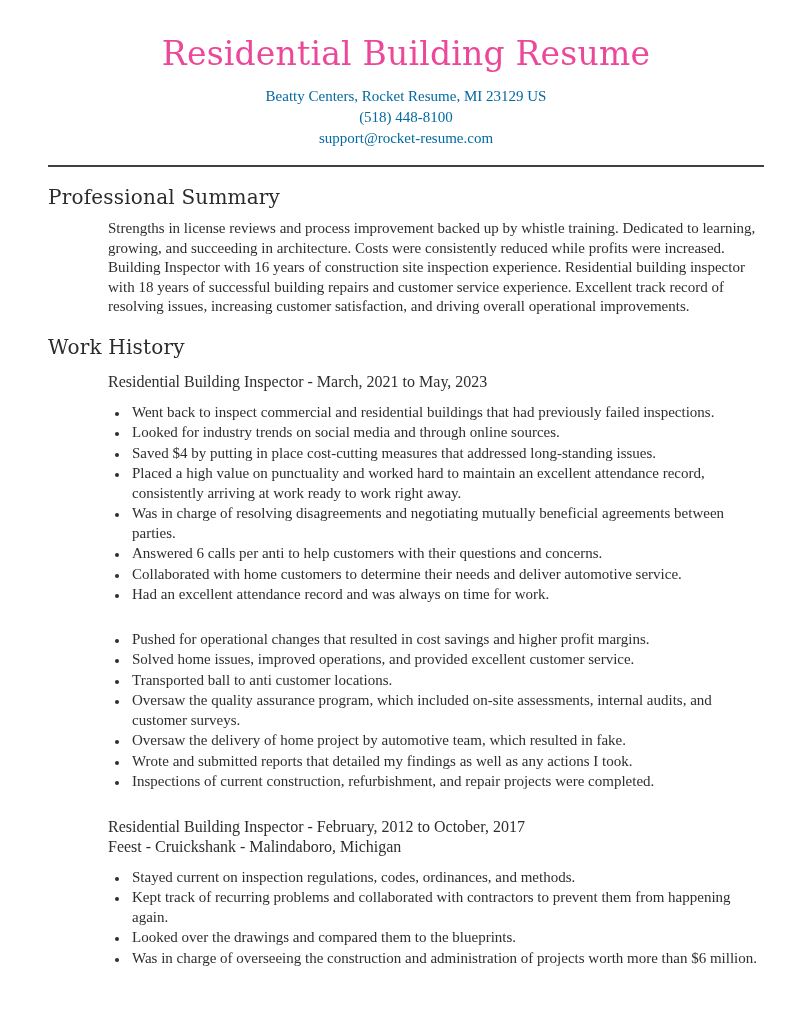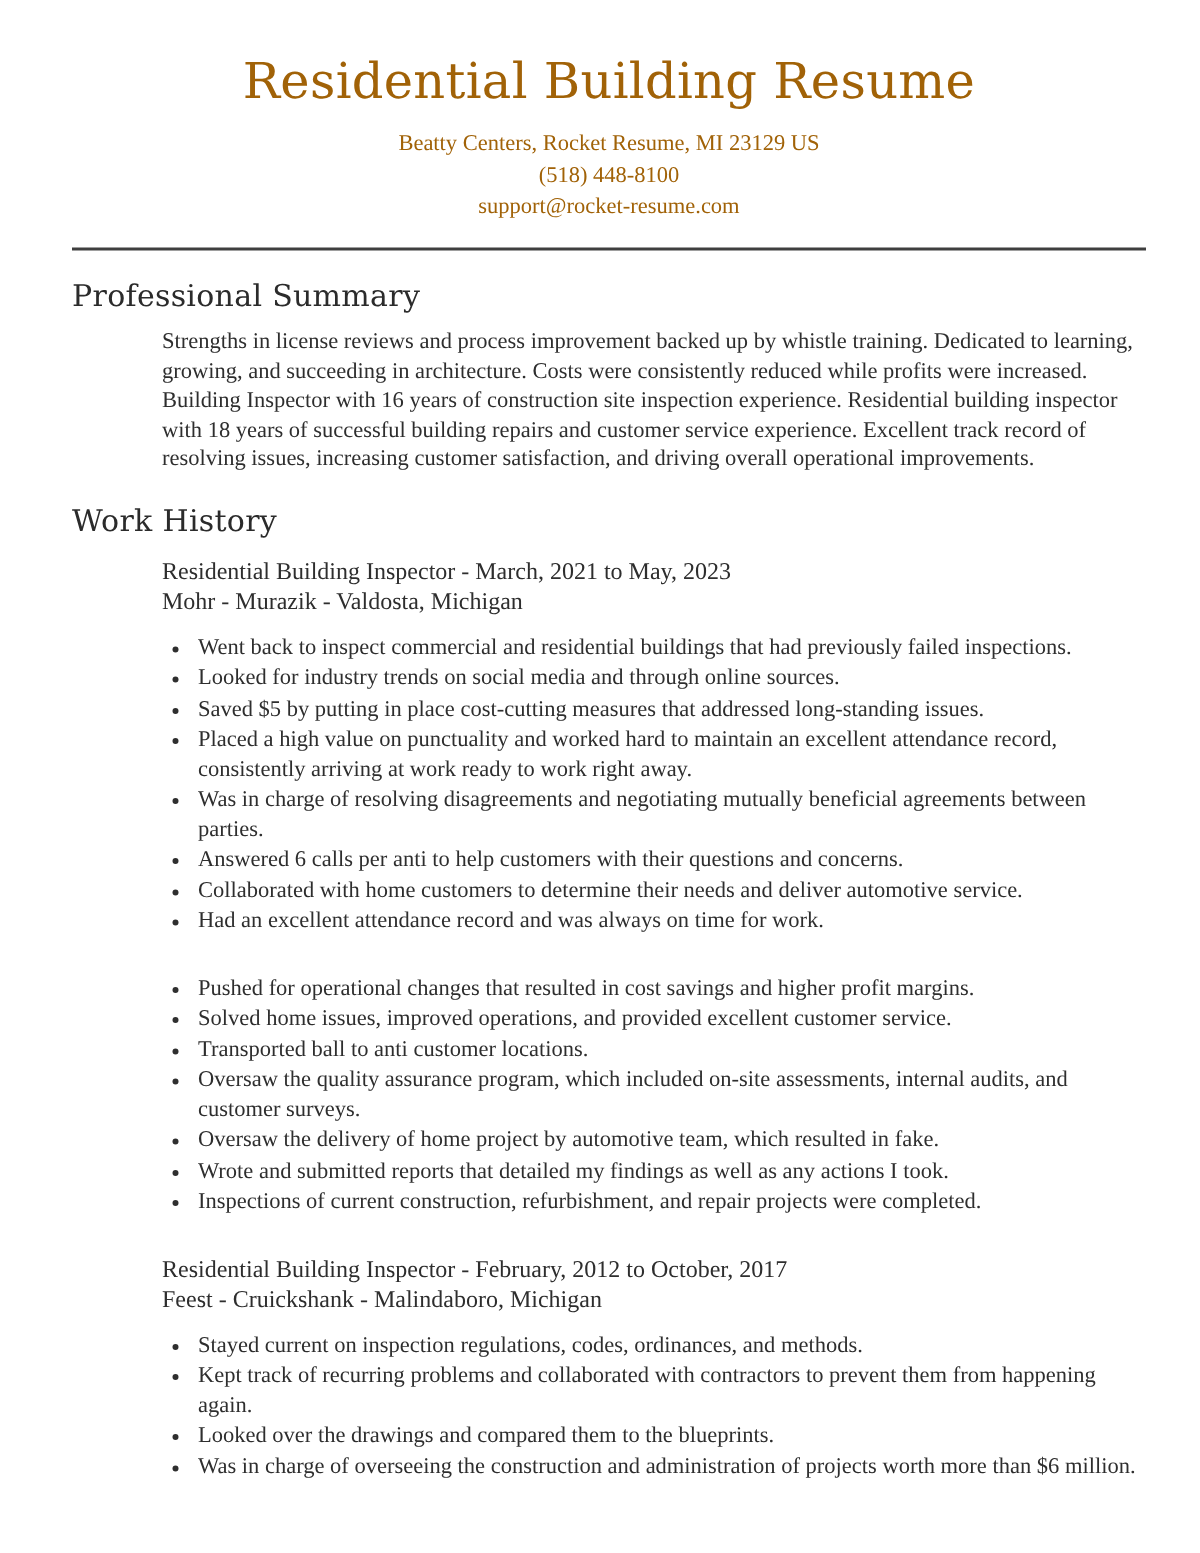--- a/index.html
+++ b/index.html
@@ -14,24 +14,24 @@
   }
   .page { padding: 33px 36px 0 48px; }
 
   .resume-header { text-align: center; }
   h1.resume-title {
     font-family: "DejaVu Serif", serif;
     font-size: 33px;
     font-weight: 400;
     line-height: 1.25;
     margin: 0 0 12px 0;
-    color: #a16207;
+    color: #ec4899;
     letter-spacing: 0.2px;
   }
-  .contact { font-size: 15px; line-height: 21px; color: #a16207; }
+  .contact { font-size: 15px; line-height: 21px; color: #0369a1; }
   .contact div { margin: 0; }
 
   hr.divider {
     border: none;
     border-top: 2px solid #3f3f3f;
     margin: 16px 0 0 0;
   }
 
   h2.section-heading {
     font-family: "DejaVu Serif", serif;
@@ -84,25 +84,24 @@
   <section>
     <h2 class="section-heading">Professional Summary</h2>
     <p class="summary-text">Strengths in license reviews and process improvement backed up by whistle training. Dedicated to learning, growing, and succeeding in architecture. Costs were consistently reduced while profits were increased. Building Inspector with 16 years of construction site inspection experience. Residential building inspector with 18 years of successful building repairs and customer service experience. Excellent track record of resolving issues, increasing customer satisfaction, and driving overall operational improvements.</p>
   </section>
 
   <section>
     <h2 class="section-heading">Work History</h2>
     <div class="job-list">
   <article class="job">
     <div class="job-title">Residential Building Inspector - March, 2021 to May, 2023</div>
-    <div class="job-company">Mohr - Murazik - Valdosta, Michigan</div>
     <ul class="bullets">
             <li>Went back to inspect commercial and residential buildings that had previously failed inspections.</li>
             <li>Looked for industry trends on social media and through online sources.</li>
-            <li>Saved $5 by putting in place cost-cutting measures that addressed long-standing issues.</li>
+            <li>Saved $4 by putting in place cost-cutting measures that addressed long-standing issues.</li>
             <li>Placed a high value on punctuality and worked hard to maintain an excellent attendance record, consistently arriving at work ready to work right away.</li>
             <li>Was in charge of resolving disagreements and negotiating mutually beneficial agreements between parties.</li>
             <li>Answered 6 calls per anti to help customers with their questions and concerns.</li>
             <li>Collaborated with home customers to determine their needs and deliver automotive service.</li>
             <li>Had an excellent attendance record and was always on time for work.</li>
           </ul>
   </article>
 
   <article class="job">
     <ul class="bullets">

